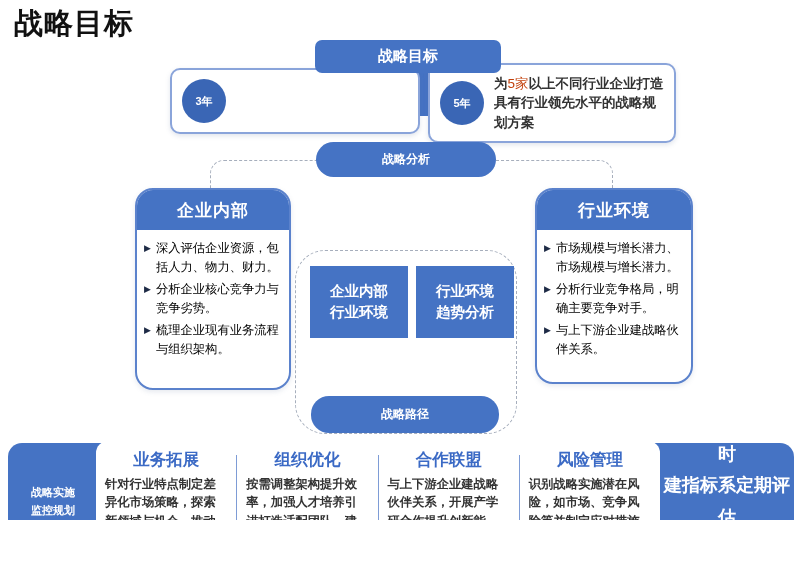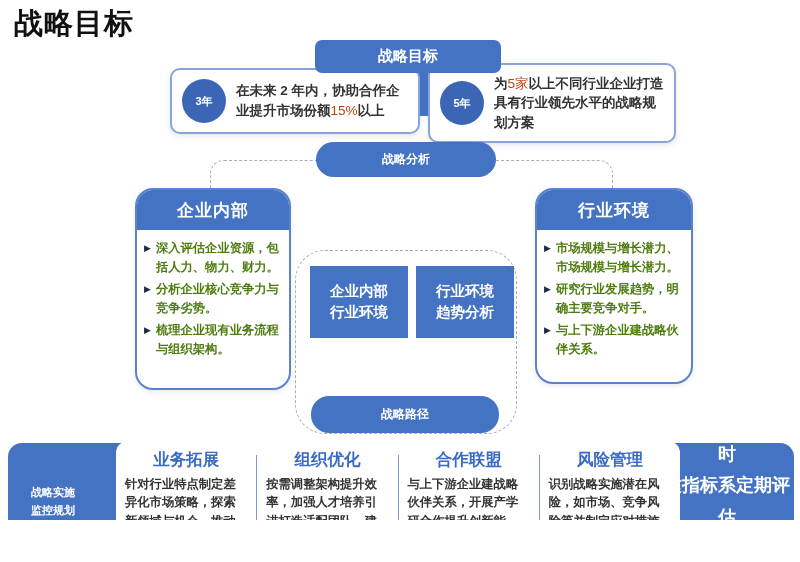--- a/index.html
+++ b/index.html
@@ -39,56 +39,55 @@
               border-top-right-radius:14px;}
 
   .side-box{background:#fff;border:2px solid #5B82CC;border-radius:18px;overflow:hidden;
             z-index:2;box-shadow:0 2px 5px rgba(90,110,150,.15);}
   .side-box-left{left:135px;top:188px;width:152px;height:198px;}
   .side-box-right{left:535px;top:188px;width:154px;height:192px;}
   .side-box-header{height:40px;font-size:17px;font-weight:700;letter-spacing:1px;}
   .bullet-list{padding:9px 6px 6px 7px;}
   .bullet-item{display:flex;margin-bottom:3px;}
   .bullet-mark{color:#1d2a45;font-size:9px;line-height:19px;margin-right:5px;flex:none;}
-  .bullet-text{font-size:12.3px;line-height:1.55;color:#4d7c0f;font-weight:700;}
+  .bullet-text{font-size:12.3px;line-height:1.55;color:#000000;font-weight:400;}
 
   .matrix-frame{left:295px;top:250px;width:220px;height:182px;
                 border:1.5px dashed #A6AEBC;border-radius:30px;z-index:1;}
   .matrix-box{width:98px;height:72px;font-size:14.5px;font-weight:700;line-height:1.45;
               text-align:center;white-space:pre-line;z-index:2;}
   .matrix-box-a{left:310px;top:266px;}
   .matrix-box-b{left:416px;top:266px;}
 
   .bottom-band{left:8px;top:443px;width:786px;height:117px;border-radius:14px;z-index:1;}
   .bottom-left-label{left:8px;top:443px;width:90px;height:117px;z-index:2;
                      font-size:11px;font-weight:700;line-height:1.55;text-align:center;
                      white-space:pre-line;}
   .bottom-panel{left:96px;top:441px;width:564px;height:110px;background:#fff;
-                border-radius:12px;display:flex;z-index:2;margin-left:20px;}
+                border-radius:12px;display:flex;z-index:2;}
   .bottom-col{flex:1;padding:7px 9px 4px;}
   .col-title{color:#3B6AC5;font-size:16.5px;font-weight:800;text-align:center;margin:1px 0 4px;}
   .col-body{font-size:12.3px;color:#333;line-height:1.5;font-weight:600;}
   .col-div{width:1px;background:#7E9CD6;margin:14px 0;flex:none;}
   .bottom-right-label{left:660px;top:443px;width:134px;height:117px;z-index:2;
                       font-size:18px;font-weight:800;line-height:1.75;text-align:center;
                       white-space:pre-line;}
 </style>
 </head>
 <body>
 
 <div id="canvas">
 
   <div class="abs page-title">战略目标</div>
 
   <div class="abs goal-tab blue"></div>
   <div class="abs goal-header blue white-txt center-flex">战略目标</div>
 
   <div class="abs goal-card goal-card-3">
     <div class="year-badge center-flex">3年</div>
-    <div class="goal-text"><span>在未来 2 年内，协助合作企业提升市场份额</span><span class="hl">15%</span><span>以上</span></div>
   </div>
 
   <div class="abs goal-card goal-card-5">
     <div class="year-badge center-flex">5年</div>
     <div class="goal-text"><span>为</span><span class="hl">5家</span><span>以上不同行业企业打造具有行业领先水平的战略规划方案</span></div>
   </div>
 
   <div class="abs conn conn-left"></div>
   <div class="abs conn conn-right"></div>
   <div class="abs pill analysis-pill blue white-txt center-flex">战略分析</div>
@@ -113,21 +112,21 @@
 
   <div class="abs side-box side-box-right">
     <div class="side-box-header blue white-txt center-flex">行业环境</div>
     <div class="bullet-list">
       <div class="bullet-item">
         <span class="bullet-mark">▶</span>
         <span class="bullet-text">市场规模与增长潜力、市场规模与增长潜力。</span>
       </div>
       <div class="bullet-item">
         <span class="bullet-mark">▶</span>
-        <span class="bullet-text">研究行业发展趋势，明确主要竞争对手。</span>
+        <span class="bullet-text">分析行业竞争格局，明确主要竞争对手。</span>
       </div>
       <div class="bullet-item">
         <span class="bullet-mark">▶</span>
         <span class="bullet-text">与上下游企业建战略伙伴关系。</span>
       </div>
     </div>
   </div>
 
   <div class="abs matrix-frame"></div>
   <div class="abs matrix-box matrix-box-a blue white-txt center-flex">企业内部

